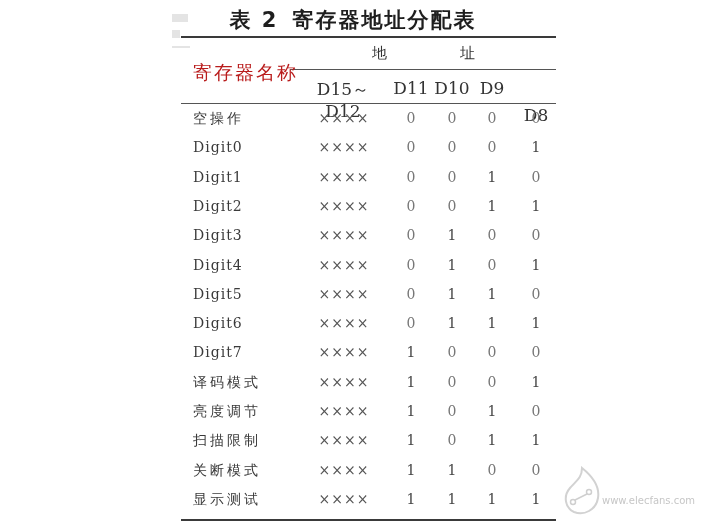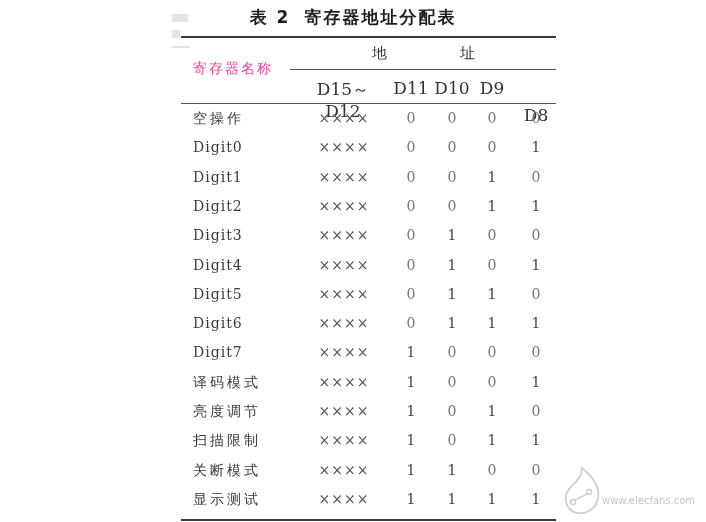--- a/index.html
+++ b/index.html
@@ -16,41 +16,41 @@
       color: #2a2a2a;
     }
     .caption {
       position: absolute;
       top: 6px;
       left: 0;
       width: 706px;
       text-align: center;
       font-family: "DejaVu Sans", "Liberation Sans", sans-serif;
       font-weight: bold;
-      font-size: 17px;
+      font-size: 21px;
       letter-spacing: 2px;
       color: #1e1e1e;
     }
     .caption .num { margin-right: 14px; }
     .rule {
       position: absolute;
       background: #3a3a3a;
     }
     .rule.top { left: 181px; width: 375px; top: 36px; height: 2px; }
     .rule.mid { left: 290px; width: 266px; top: 69px; height: 1px; background:#555; }
     .rule.headbot { left: 181px; width: 375px; top: 103px; height: 1px; background:#555; }
     .rule.bottom { left: 181px; width: 375px; top: 519px; height: 2px; }
 
     .hdr-name {
       position: absolute;
       left: 193px; top: 60px;
       font-family: "DejaVu Sans", "Liberation Sans", sans-serif;
-      font-size: 14px;
+      font-size: 19px;
       letter-spacing: 2px;
-      color: #ec4899;
+      color: #b91c1c;
     }
     .hdr-group {
       position: absolute;
       top: 44px;
       font-family: "DejaVu Sans", "Liberation Sans", sans-serif;
       font-size: 15px;
       color: #333;
     }
     .hdr-col {
       position: absolute;

